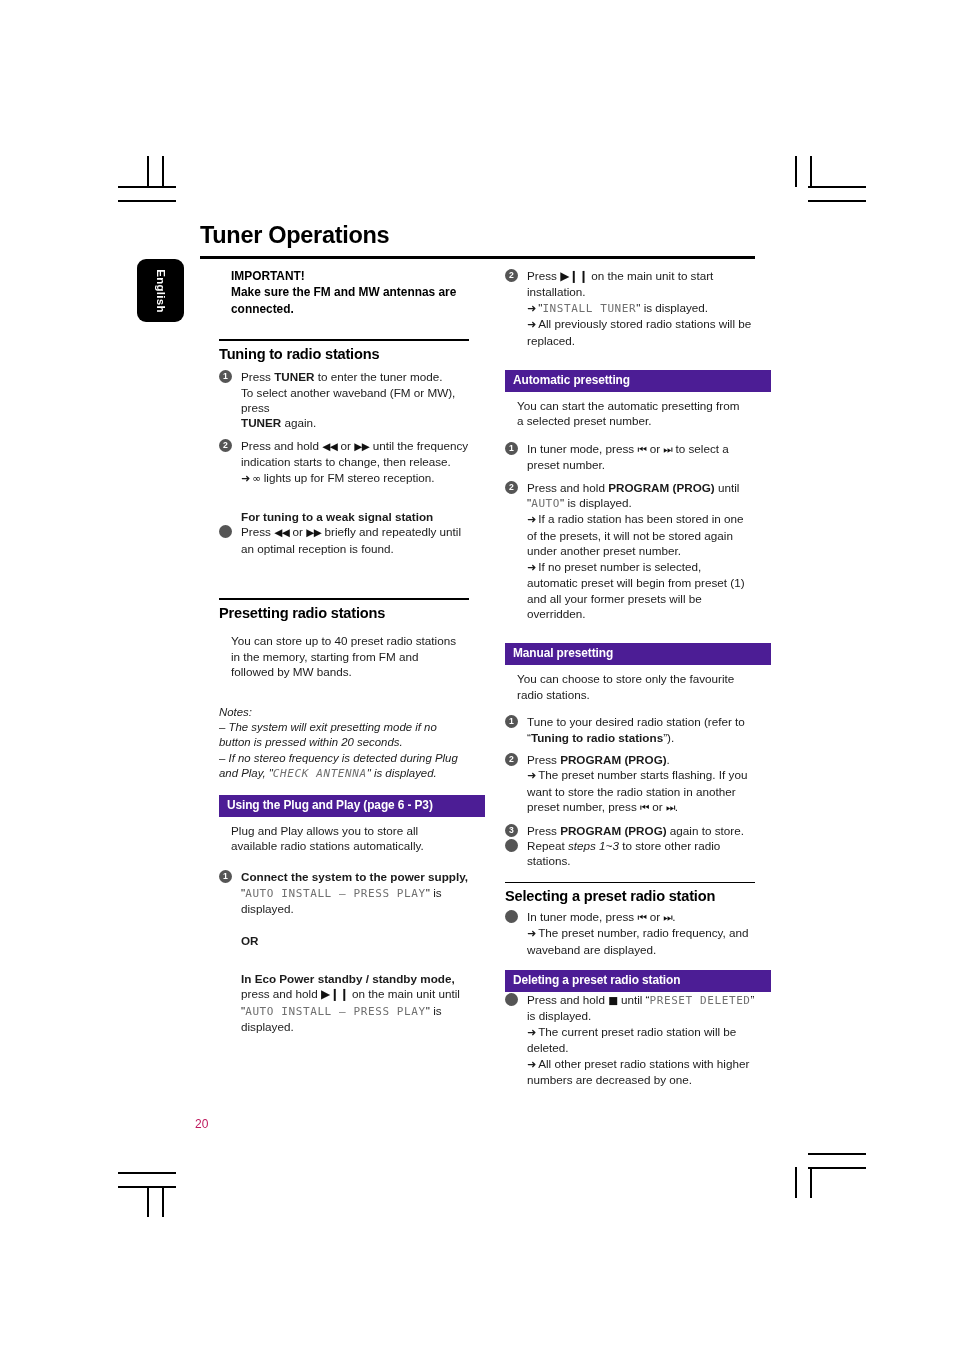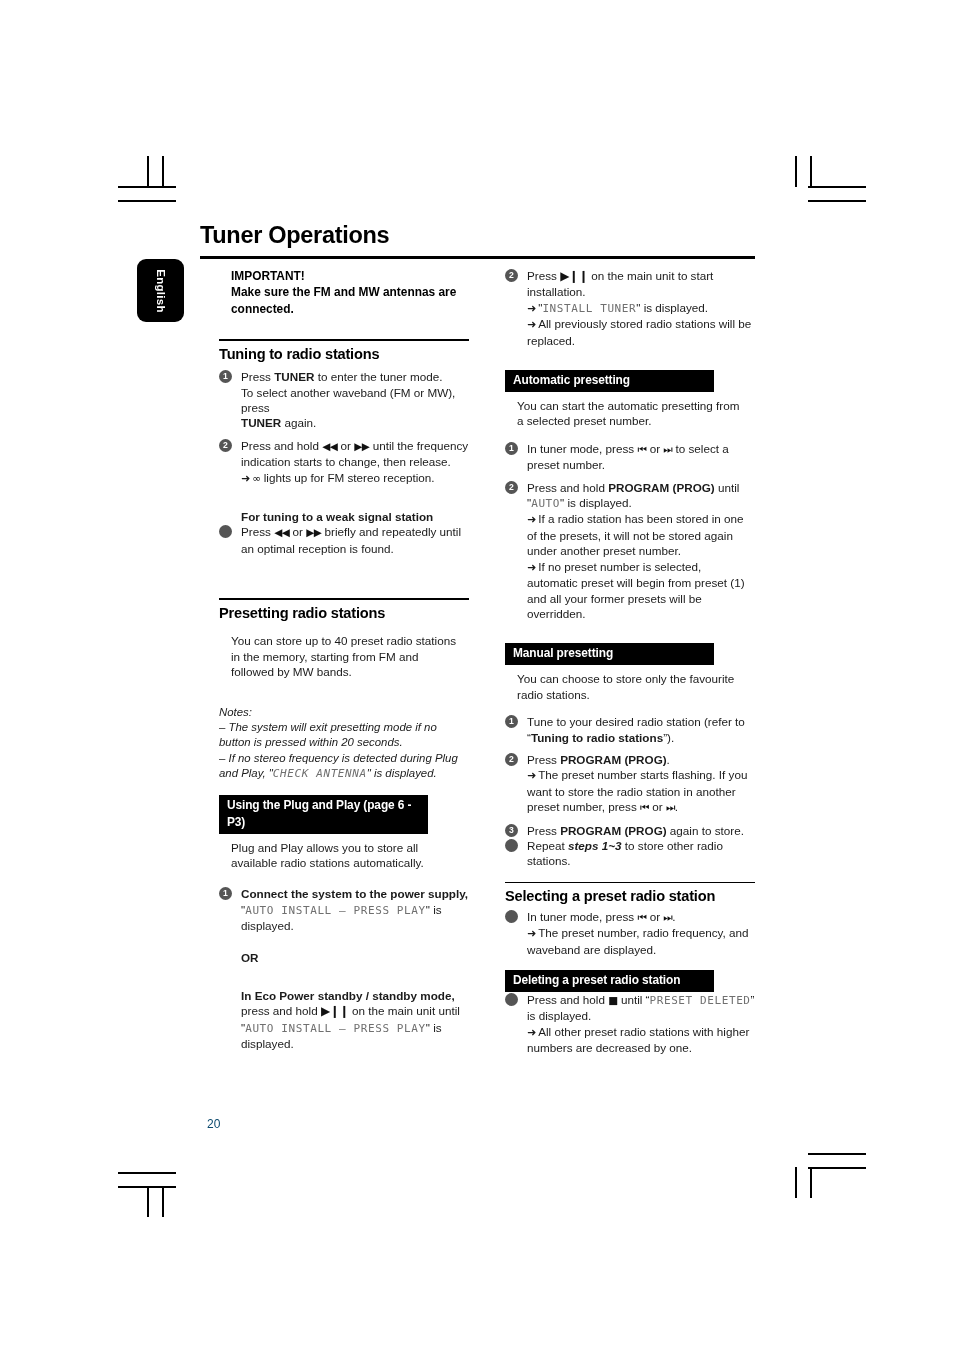--- a/index.html
+++ b/index.html
@@ -81,21 +81,21 @@
   #col-right { left: 505px; }
 
   
   .block { position: relative; margin-left: 12px; }
   .para { margin: 12px; }
   .spacer-s { height: 7px; }
   .spacer-m { height: 13px; }
   .spacer-l { height: 22px; }
 
   .bold { font-weight: bold; margin-top: 16px; }
-  .bold-italic { font-weight: bold; font-style: italic; }
+  .bold-italic { font-weight: normal; font-style: italic; }
 
   
   .important {
     font-weight: bold;
     font-size: 11.9px;
     line-height: 16.4px;
     color: #000;
   }
 
   
@@ -108,27 +108,27 @@
   .sec-head {
     font-size: 14.6px;
     font-weight: bold;
     letter-spacing: -0.2px;
     color: #000;
     margin-bottom: 4px;
   }
 
   
   .gray-bar {
-    background: #000000;
+    background: #4c1d95;
     color: #ffffff;
     font-weight: bold;
     font-size: 11.9px;
     line-height: 17px;
     padding: 2px 0 3px 8px;
-    width: 209px;
+    width: 266px;
     box-sizing: border-box;
     letter-spacing: -0.1px;
   }
 
   
   .item {
     position: relative;
     padding-left: 22px;
     margin-top: 7px;
   }
@@ -179,24 +179,24 @@
   .notes {
     font-style: italic;
     font-size: 11.4px;
     line-height: 15.4px;
   }
   .notes .nlabel { font-style: italic; }
 
   
   #folio {
     position: absolute;
-    left: 207px;
+    left: 195px;
     top: 1117px;
     font-size: 12px;
-    color: #0c4a6e;
+    color: #be185d;
   }
 </style>
 </head>
 <body>
 
 <div id="page">
 
   <div class="crop h" style="left:118px; top:186px; width:58px;"></div>
   <div class="crop v" style="left:147px; top:156px; height:31px;"></div>
   <div class="crop v" style="left:162px; top:156px; height:31px;"></div>
@@ -354,20 +354,21 @@
       <div class="arrow-line"><span class="arrow">➜</span><span>The preset number, radio frequency, and waveband are displayed.</span></div>
     </div>
 
     <div class="spacer-m"></div>
 
     <div class="gray-bar">Deleting a preset radio station</div>
 
     <div class="item tight">
       <span class="marker dot"></span>
       <div><span>Press and hold </span><span class="glyph">■</span><span> until “</span><span class="lcd">PRESET DELETED</span><span>” is displayed.</span></div>
+      <div class="arrow-line"><span class="arrow">➜</span><span>The current preset radio station will be deleted.</span></div>
       <div class="arrow-line"><span class="arrow">➜</span><span>All other preset radio stations with higher numbers are decreased by one.</span></div>
     </div>
 
   </div>
 
   <div id="folio">20</div>
 
 </div>
 
 </body></html>

